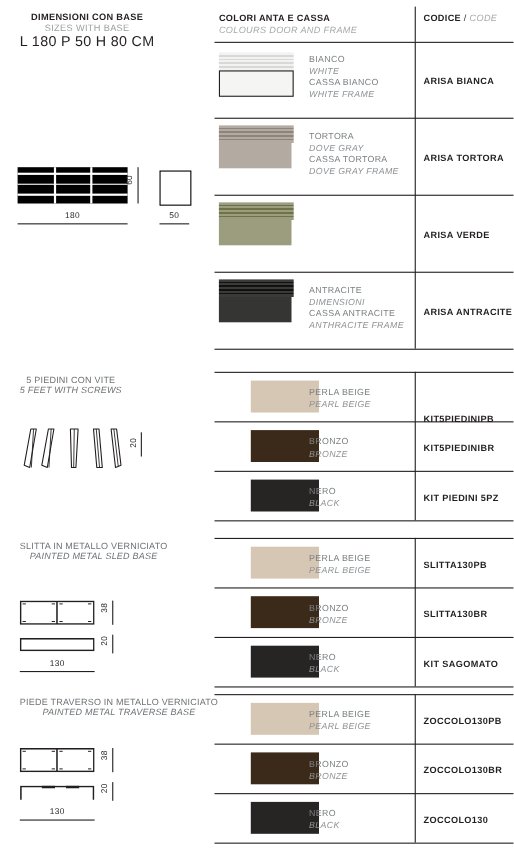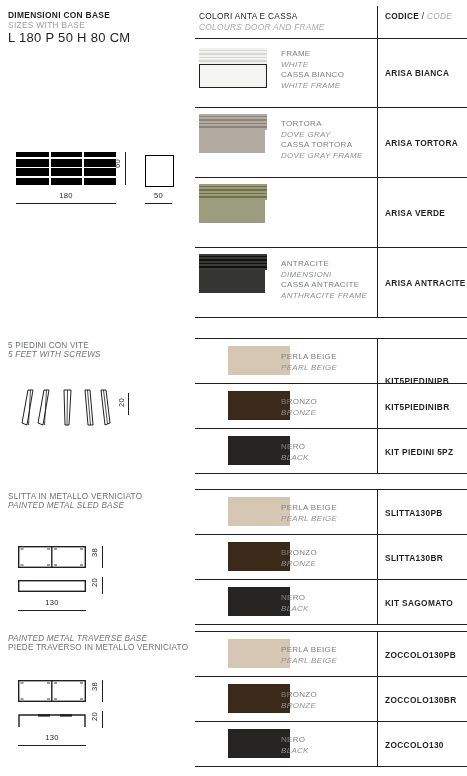--- a/index.html
+++ b/index.html
@@ -6,29 +6,29 @@
   body{
     width:467px;height:776px;background:#fff;
     font-family:"Liberation Sans",sans-serif;
     color:#231f20;position:relative;overflow:hidden;
   }
   .sheet{position:relative;width:467px;height:776px;}
   .sec-title{font-size:8.2px;letter-spacing:.2px;color:#6f7376;white-space:nowrap;}
   .sec-title.it{font-style:italic;}
 
   
-  .left-block{position:absolute;left:8px;}
+  .left-block{position:absolute;left:18px;text-align:center;}
   .hdr-l1{font-weight:bold;font-size:8.4px;letter-spacing:.3px;color:#231f20;}
   .hdr-l2{font-size:8.4px;letter-spacing:.3px;color:#9a9ea0;}
   .hdr-l3{font-weight:normal;font-size:13px;letter-spacing:.3px;color:#231f20;}
   .rowline{position:absolute;left:195px;width:272px;height:1px;background:#231f20;}
   .vline{position:absolute;left:377px;width:1px;background:#231f20;}
   .cell-code{position:absolute;left:385px;font-weight:bold;font-size:8.3px;letter-spacing:.35px;color:#231f20;}
 
-  .hdr-tbl-1{position:absolute;left:199px;font-weight:normal;font-size:8.3px;letter-spacing:.3px;}
+  .hdr-tbl-1{position:absolute;left:199px;font-weight:bold;font-size:8.3px;letter-spacing:.3px;}
   .hdr-tbl-2{position:absolute;left:199px;font-style:italic;font-size:8.3px;letter-spacing:.3px;color:#a6a9ab;}
   .hdr-code{position:absolute;left:385px;font-size:8.3px;letter-spacing:.3px;}
   .hdr-code b{font-weight:bold;color:#231f20;}
   .hdr-code i{font-style:italic;color:#a6a9ab;font-weight:normal;}
 
   
   .sw{position:absolute;width:68px;}
   .sw .ribs{width:68px;height:16px;}
   .sw .frame{width:66px;height:23px;}
   .sw.white .frame{border:1px solid #231f20;width:66px;height:22px;}
@@ -162,22 +162,22 @@
   <svg class="draw" style="left:18px;top:580px" width="68" height="12" viewBox="0 0 68 12">
     <rect x="0.7" y="0.7" width="66.6" height="10.6" fill="#fff" stroke="#231f20" stroke-width="1.4"></rect>
   </svg>
   <div class="dim-v" style="left:90px;top:578px">20</div>
   <div class="tick" style="left:102px;top:577px;width:1px;height:17px"></div>
 
   <div class="tick" style="left:18px;top:610px;width:68px;height:1px"></div>
   <div class="dim-h" style="left:18px;top:598px;width:68px">130</div>
 
   <div class="left-block" style="top:634px">
+    <div class="sec-title">PIEDE TRAVERSO IN METALLO VERNICIATO</div>
     <div class="sec-title it">PAINTED METAL TRAVERSE BASE</div>
-    <div class="sec-title">PIEDE TRAVERSO IN METALLO VERNICIATO</div>
   </div>
 
   <svg class="draw" style="left:18px;top:680px" width="68" height="22" viewBox="0 0 68 22">
     <rect x="0.7" y="0.7" width="66.6" height="20.6" fill="#fff" stroke="#231f20" stroke-width="1.4"></rect>
     <line x1="33.8" y1="0.7" x2="33.8" y2="21.3" stroke="#231f20" stroke-width="1.4"></line>
     <g stroke="#231f20" stroke-width="0.9">
       <line x1="2.5" y1="3" x2="5.5" y2="3"></line>
         <line x1="2.5" y1="19" x2="5.5" y2="19"></line>
       <line x1="29" y1="3" x2="32" y2="3"></line>
         <line x1="29" y1="19" x2="32" y2="19"></line>
@@ -199,21 +199,21 @@
   <div class="tick" style="left:102px;top:711px;width:1px;height:17px"></div>
 
   <div class="tick" style="left:18px;top:745px;width:68px;height:1px"></div>
   <div class="dim-h" style="left:18px;top:733px;width:68px">130</div>
 
   <div class="sw white" style="left:199px;top:48px">
     <div class="ribs" style="background:repeating-linear-gradient(to bottom,#f2f2f1 0px,#f2f2f1 2px,#d8d8d6 2px,#d8d8d6 3.4px);"></div>
     <div class="frame" style="background:#f5f5f4;"></div>
   </div>
   <div class="lbl" style="top:49px">
-    <span class="n1">FRAME</span>
+    <span class="n1">BIANCO</span>
     <span class="n2">WHITE</span>
     <span class="n1">CASSA BIANCO</span>
     <span class="n2">WHITE FRAME</span>
   </div>
   <div class="cell-code" style="top:68px">ARISA BIANCA</div>
 
   <div class="sw" style="left:199px;top:114px">
     <div class="ribs" style="background:repeating-linear-gradient(to bottom,#b3aba1 0px,#b3aba1 2px,#8d857a 2px,#8d857a 3.4px);"></div>
     <div class="frame" style="background:#b3aba1;"></div>
   </div>

